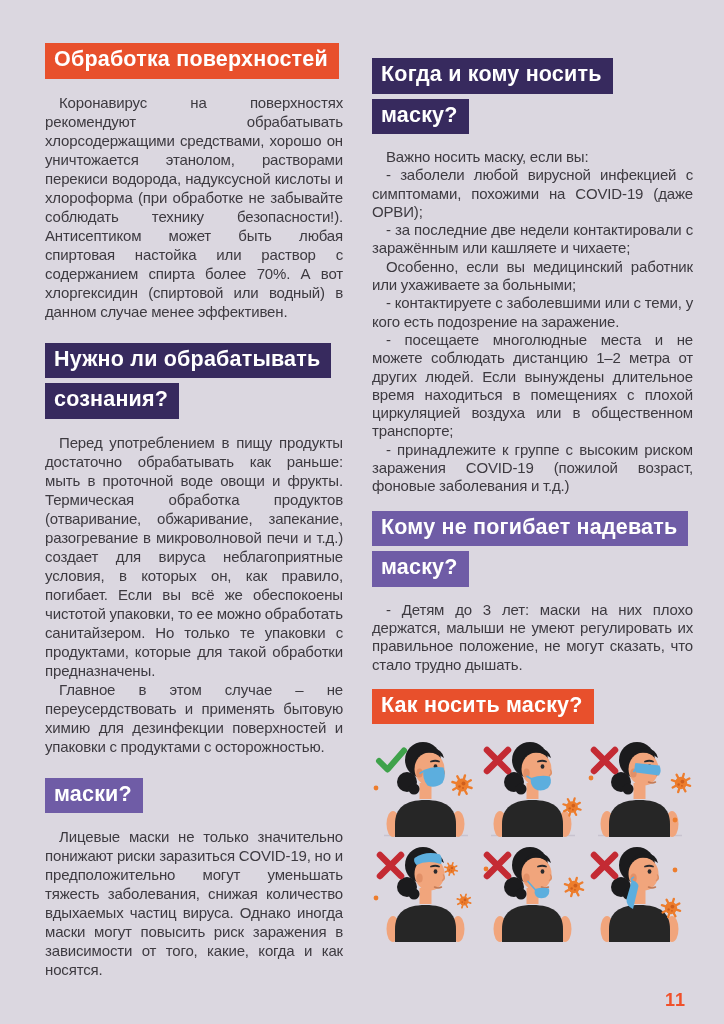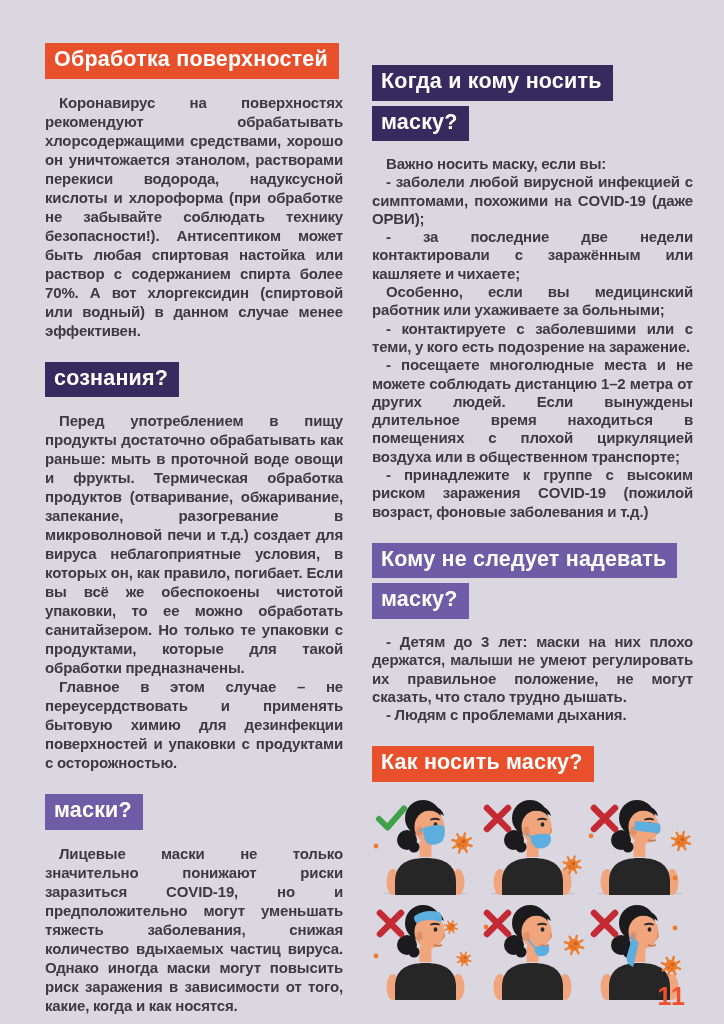--- a/index.html
+++ b/index.html
@@ -9,62 +9,63 @@
   html,body{margin:0;padding:0;}
   .page{
     position:relative; width:724px; height:1024px; background:var(--bg);
     font-family:"Liberation Sans", sans-serif; overflow:hidden;
   }
   .col{position:absolute; top:43px;}
   .col-left{left:45px; width:298px;}
   .col-right{left:372px; width:321px;}
   .section{margin-top:22px;}
   .section:first-child{margin-top:0;}
-  .col-right .section{margin-top:22px;}
+  .col-right .section{margin-top:15px;}
   .hgroup{margin-bottom:14px;}
   .hline{margin-bottom:5px;}
   .hbar{
     display:inline-block; color:#ffffff; font-weight:bold; font-size:21.5px;
     line-height:1; padding:6px 11px 8px 9px; letter-spacing:.2px; white-space:nowrap;
   }
   .red{background:var(--red);}
   .dark_purple{background:var(--dark-purple);}
   .purple{background:var(--purple);}
   .para{
     margin:0; color:var(--text); font-size:15px; text-align:justify;
-    text-indent:14px; letter-spacing:-0.15px; word-spacing:-0.3px;font-weight:bold;
+    text-indent:14px; letter-spacing:-0.15px; word-spacing:-0.3px;
   }
   .col-left .para{line-height:19px;}
   .col-right .para{line-height:18.3px;}
   .figures{
     display:grid; grid-template-columns:repeat(3,107px); grid-auto-rows:99px;
     row-gap:6px; margin-top:8px;
   }
   .figcell{position:relative; width:107px; height:99px;}
   .pagenum{
     position:absolute; right:38px; bottom:13px; color:var(--pagenum);
-    font-size:25px; font-weight:bold; letter-spacing:1px;
+    font-size:18px; font-weight:bold; letter-spacing:1px;
   }
 </style>
 </head>
 <body>
 
 <div class="page">
 
   <div class="col col-left">
 
     <div class="section">
       <div class="hgroup">
         <div class="hline"><span class="hbar red">Обработка поверхностей</span></div>
       </div>
       <p class="para">Коронавирус на поверхностях рекомендуют обрабатывать хлорсодержащими средствами, хорошо он уничтожается этанолом, растворами перекиси водорода, надуксусной кислоты и хлороформа (при обработке не забывайте соблюдать технику безопасности!). Антисептиком может быть любая спиртовая настойка или раствор с содержанием спирта более 70%. А вот хлоргексидин (спиртовой или водный) в данном случае менее эффективен.</p>
     </div>
 
     <div class="section">
       <div class="hgroup">
+        <div class="hline"><span class="hbar dark_purple">Нужно ли обрабатывать</span></div>
         <div class="hline"><span class="hbar dark_purple">сознания?</span></div>
       </div>
       <p class="para">Перед употреблением в пищу продукты достаточно обрабатывать как раньше: мыть в проточной воде овощи и фрукты. Термическая обработка продуктов (отваривание, обжаривание, запекание, разогревание в микроволновой печи и т.д.) создает для вируса неблагоприятные условия, в которых он, как правило, погибает. Если вы всё же обеспокоены чистотой упаковки, то ее можно обработать санитайзером. Но только те упаковки с продуктами, которые для такой обработки предназначены.</p>
       <p class="para">Главное в этом случае – не переусердствовать и применять бытовую химию для дезинфекции поверхностей и упаковки с продуктами с осторожностью.</p>
     </div>
 
     <div class="section">
       <div class="hgroup">
         <div class="hline"><span class="hbar purple">маски?</span></div>
       </div>
@@ -84,25 +85,24 @@
       <p class="para">- заболели любой вирусной инфекцией с симптомами, похожими на COVID-19 (даже ОРВИ);</p>
       <p class="para">- за последние две недели контактировали с заражённым или кашляете и чихаете;</p>
       <p class="para">Особенно, если вы медицинский работник или ухаживаете за больными;</p>
       <p class="para">- контактируете с заболевшими или с теми, у кого есть подозрение на заражение.</p>
       <p class="para">- посещаете многолюдные места и не можете соблюдать дистанцию 1–2 метра от других людей. Если вынуждены длительное время находиться в помещениях с плохой циркуляцией воздуха или в общественном транспорте;</p>
       <p class="para">- принадлежите к группе с высоким риском заражения COVID-19 (пожилой возраст, фоновые заболевания и т.д.)</p>
     </div>
 
     <div class="section">
       <div class="hgroup">
-        <div class="hline"><span class="hbar purple">Кому не следует надевать</span></div>
+        <div class="hline"><span class="hbar purple">Кому не погибает надевать</span></div>
         <div class="hline"><span class="hbar purple">маску?</span></div>
       </div>
       <p class="para">- Детям до 3 лет: маски на них плохо держатся, малыши не умеют регулировать их правильное положение, не могут сказать, что стало трудно дышать.</p>
-      <p class="para">- Людям с проблемами дыхания.</p>
     </div>
 
     <div class="section">
       <div class="hgroup">
         <div class="hline"><span class="hbar red">Как носить маску?</span></div>
       </div>
       <div class="figures">
           <div class="figcell"><svg width="107" height="99" viewBox="0 0 107 99">
               <line x1="12" y1="97.5" x2="96" y2="97.5" stroke="#c8c3cf" stroke-width="1.5"></line>
               <g>

